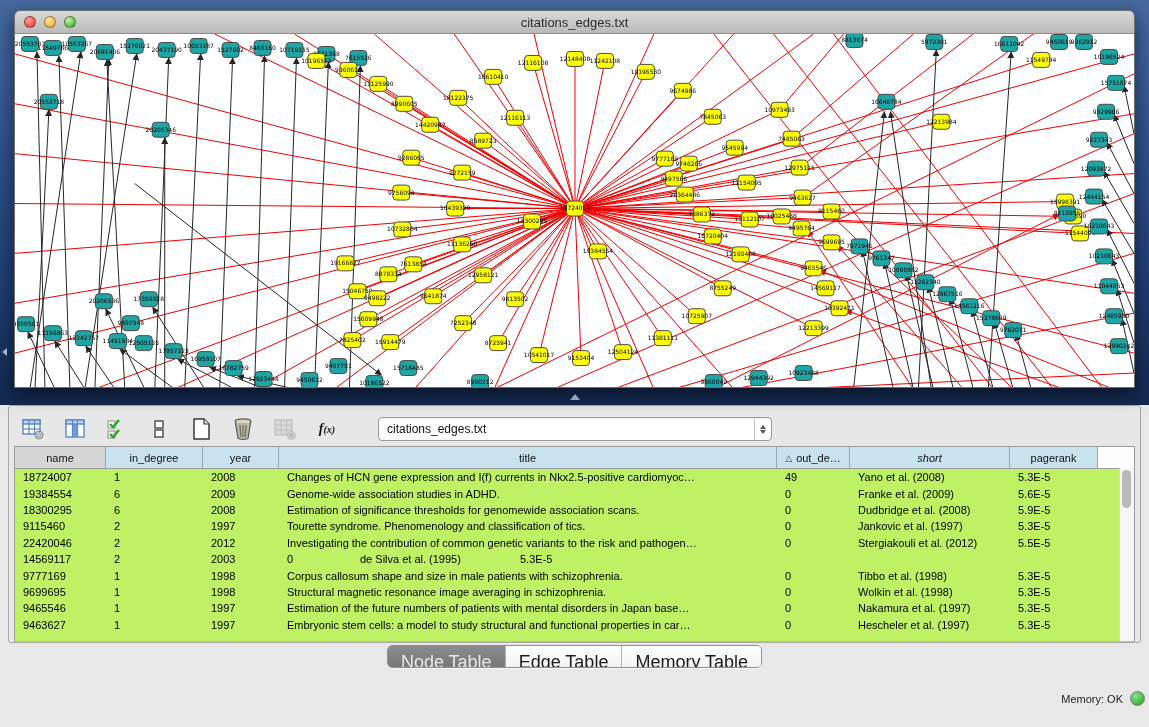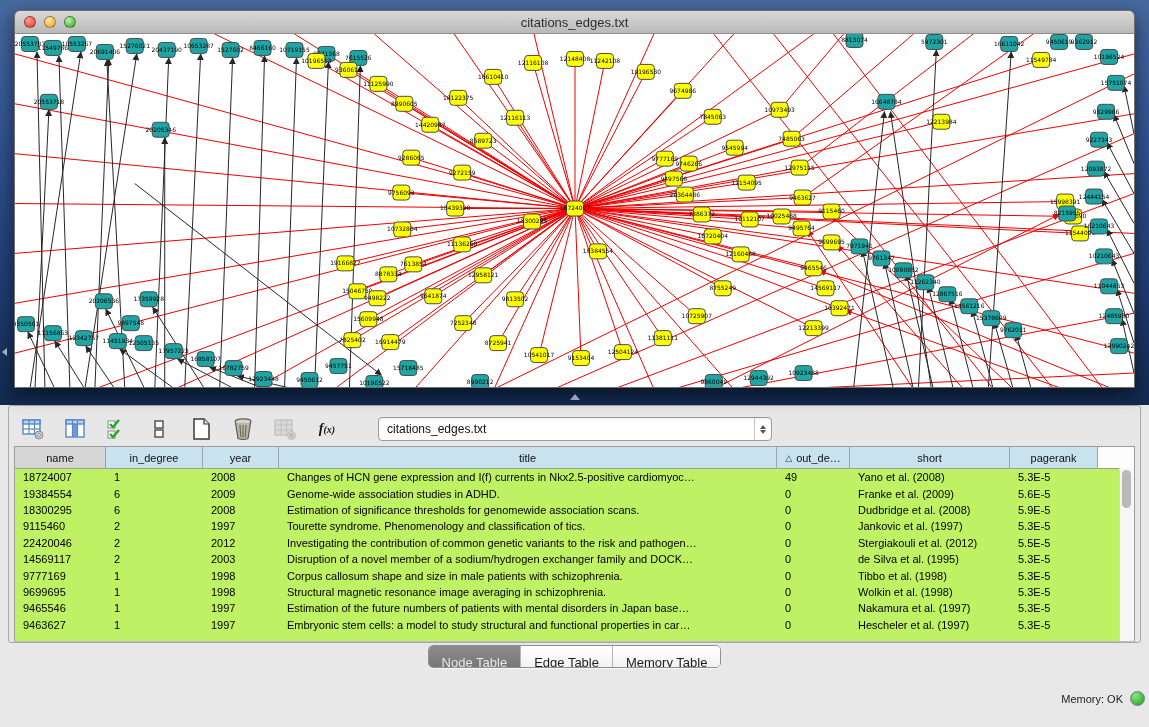--- a/index.html
+++ b/index.html
@@ -60,21 +60,21 @@
   .tr{display:flex;height:16.4px;align-items:center;}
   .td{box-sizing:border-box;font-size:11px;color:#000;padding-left:8px;
     overflow:hidden;white-space:nowrap;text-overflow:clip;}
   .vscroll{position:absolute;right:0;top:21px;bottom:0;width:14px;background:#f6f6f6;
     border-left:1px solid #d5d5d5;}
   .vthumb{position:absolute;left:2px;top:2px;width:9px;height:38px;background:#b9b9b9;border-radius:5px;}
   
   .tabsbar{height:27px;display:flex;align-items:center;justify-content:center;}
   .seg{display:flex;height:21px;border:1px solid #8f8f8f;border-radius:5px;overflow:hidden;
     background:#fff;box-shadow:0 1px 1px rgba(255,255,255,.7);}
-  .seg-btn{padding:16px 13px;font-size:13px;display:flex;align-items:center;color:#1c1c1c;
+  .seg-btn{padding:16px 13px;font-size:18px;display:flex;align-items:center;color:#1c1c1c;
     background:linear-gradient(180deg,#ffffff,#ececec);border-right:1px solid #b5b5b5;}
   .seg-btn:last-child{border-right:none;}
   .seg-btn.active{background:linear-gradient(180deg,#8c8c8c,#6d6d6d);color:#e8e8e8;}
   
   .statusbar{flex:1;display:flex;align-items:center;justify-content:flex-end;padding-right:4px;gap:7px;}
   .statusbar .mem{font-size:11px;color:#222;}
   .memdot{width:13px;height:13px;border-radius:50%;border:1px solid #7c7c7c;
     background:radial-gradient(circle at 35% 30%,#8fe08f,#3db93d 65%,#2e9a2e);}
   .icon-svg{display:block;}
 </style>
@@ -882,21 +882,21 @@
           <div class="th" style="width: 76px; flex: 0 0 auto;">
             <span>year</span>
           </div>
           <div class="th" style="width: 498px; flex: 0 0 auto;">
             <span>title</span>
           </div>
           <div class="th" style="width: 73px; flex: 0 0 auto;">
             <span class="sort">△</span>
             <span>out_de…</span>
           </div>
-          <div class="th" style="width: 160px; flex: 0 0 auto;">
+          <div class="th" style="width: 160px; flex: 0 0 auto; font-style: italic;">
             <span>short</span>
           </div>
           <div class="th" style="width: 88px; flex: 0 0 auto;">
             <span>pagerank</span>
           </div>
           <div class="th filler"></div>
         </div>
       <div class="tbody" id="tbody">
           <div class="tr">
             <div class="td" style="width: 91px; flex: 0 0 auto;">18724007</div>
@@ -940,21 +940,20 @@
             <div class="td" style="width: 76px; flex: 0 0 auto;">2012</div>
             <div class="td" style="width: 498px; flex: 0 0 auto;">Investigating the contribution of common genetic variants to the risk and pathogen…</div>
             <div class="td" style="width: 73px; flex: 0 0 auto;">0</div>
             <div class="td" style="width: 160px; flex: 0 0 auto;">Stergiakouli et al. (2012)</div>
             <div class="td" style="width: 88px; flex: 0 0 auto;">5.5E-5</div>
           </div>
           <div class="tr">
             <div class="td" style="width: 91px; flex: 0 0 auto;">14569117</div>
             <div class="td" style="width: 97px; flex: 0 0 auto;">2</div>
             <div class="td" style="width: 76px; flex: 0 0 auto;">2003</div>
-            <div class="td" style="width: 498px; flex: 0 0 auto;">Disruption of a novel member of a sodium/hydrogen exchanger family and DOCK…</div>
             <div class="td" style="width: 73px; flex: 0 0 auto;">0</div>
             <div class="td" style="width: 160px; flex: 0 0 auto;">de Silva et al. (1995)</div>
             <div class="td" style="width: 88px; flex: 0 0 auto;">5.3E-5</div>
           </div>
           <div class="tr">
             <div class="td" style="width: 91px; flex: 0 0 auto;">9777169</div>
             <div class="td" style="width: 97px; flex: 0 0 auto;">1</div>
             <div class="td" style="width: 76px; flex: 0 0 auto;">1998</div>
             <div class="td" style="width: 498px; flex: 0 0 auto;">Corpus callosum shape and size in male patients with schizophrenia.</div>
             <div class="td" style="width: 73px; flex: 0 0 auto;">0</div>

